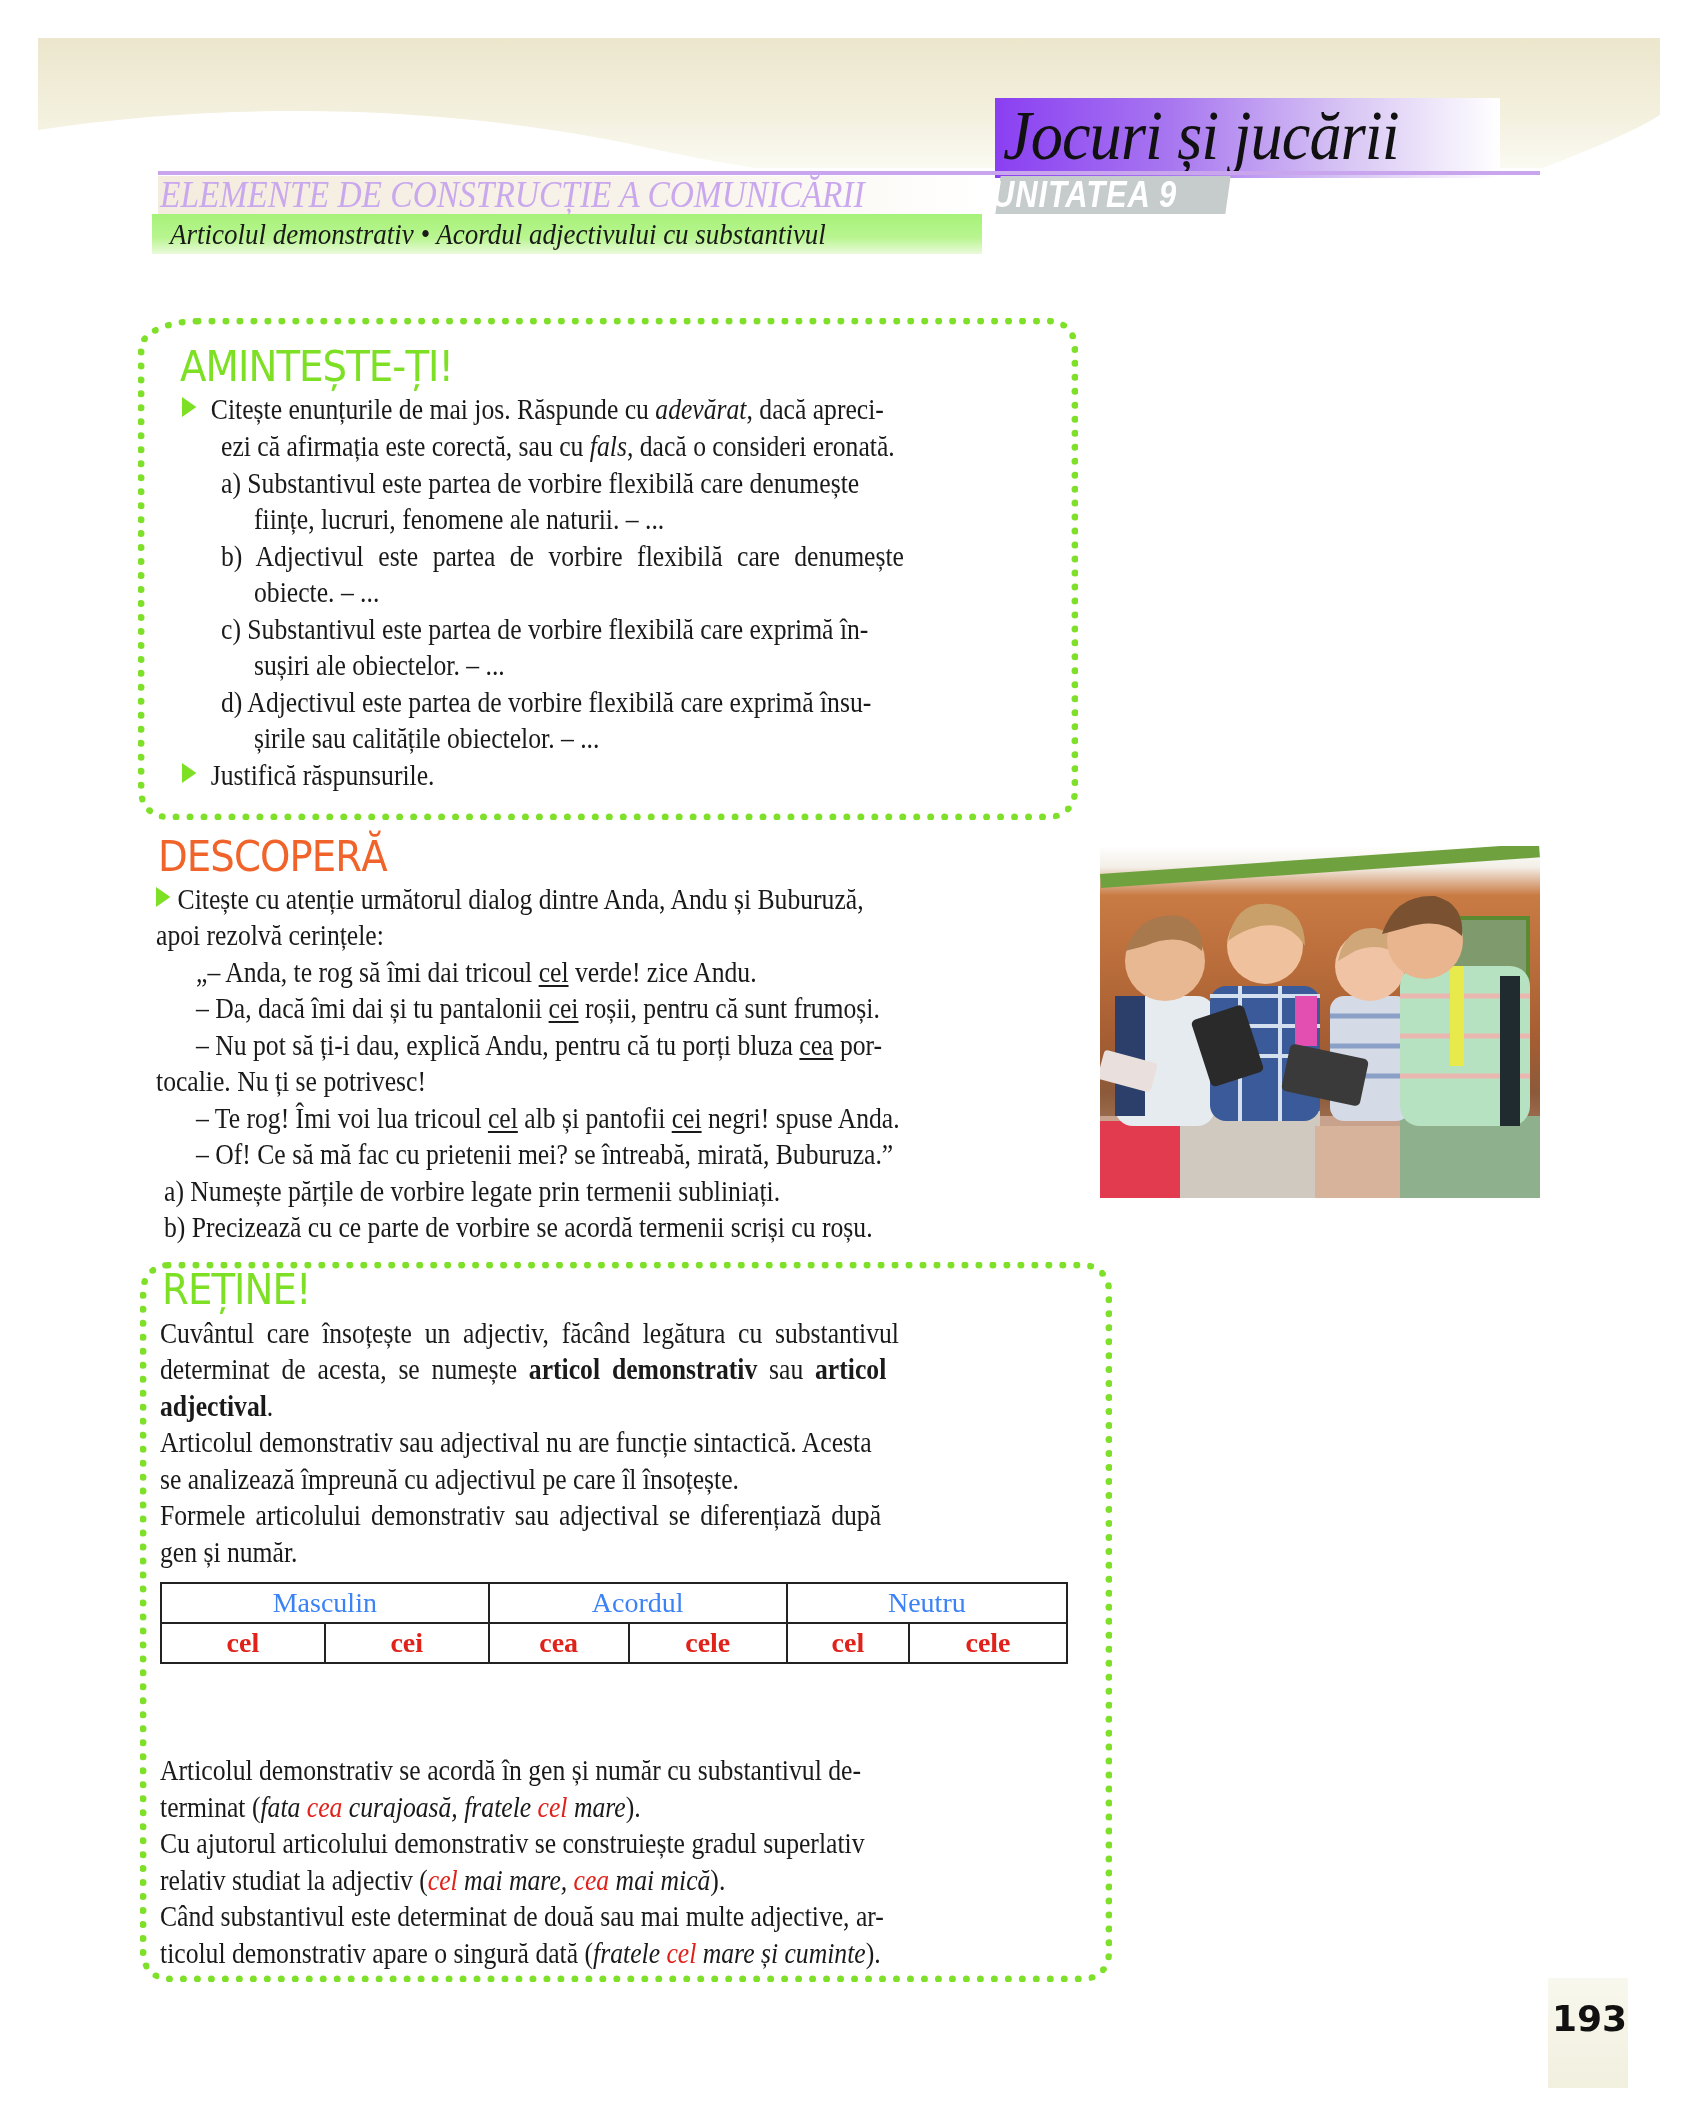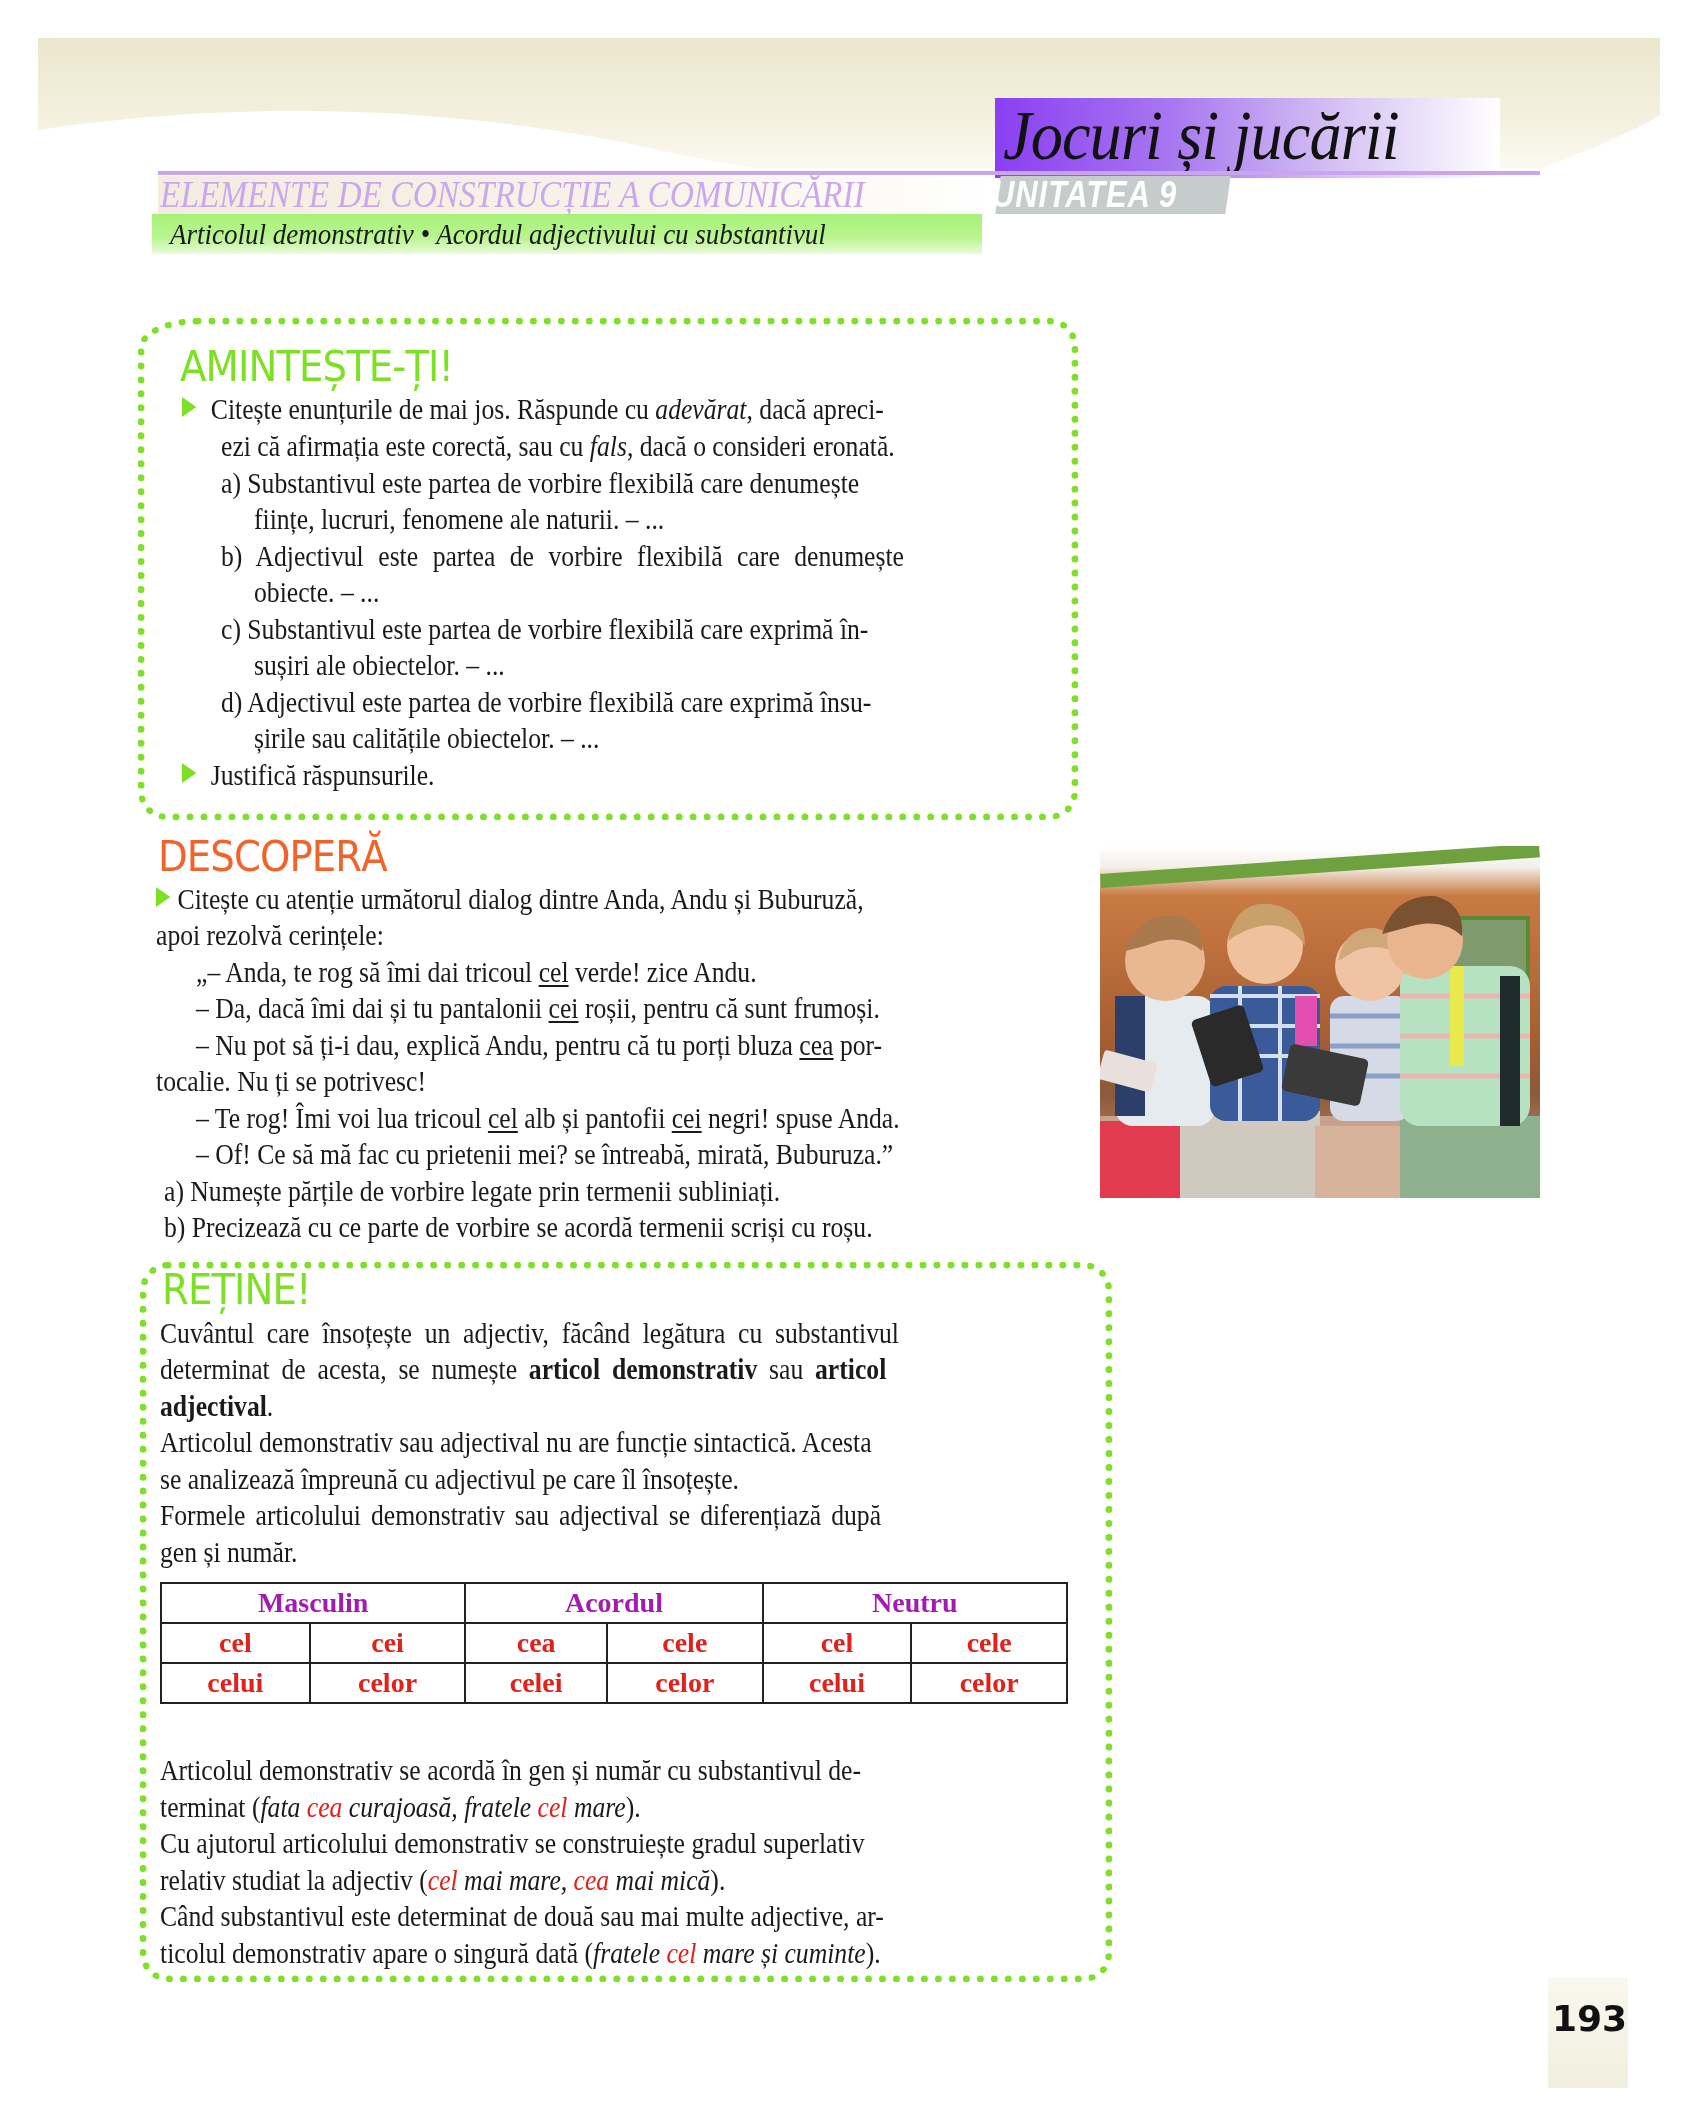--- a/index.html
+++ b/index.html
@@ -94,21 +94,21 @@
   }
   .photo .roof { position: absolute; left: 0; top: 28px; width: 440px; height: 14px; background: #6fa13e; transform: rotate(-4deg); transform-origin: left top; }
   .photo .window { position: absolute; right: 10px; top: 70px; width: 80px; height: 90px; background: #7f9a6c; border: 4px solid #5c8a32; }
 
   
   .forms-table {
     position: absolute; left: 160px; top: 1582px; width: 908px; border-collapse: collapse;
     font-family: "Liberation Serif", serif; font-size: 28px; line-height: 34px;
   }
   .forms-table td, .forms-table th { border: 2px solid #222; text-align: center; padding: 2px 4px; height: 38px; }
-  .forms-table th { font-weight: bold; color: #a21caf; }
+  .forms-table th { font-weight: normal; color: #3b82f6; }
   .forms-table td { font-weight: bold; color: #e0221b; }
 
   .page-num-box {
     position: absolute; left: 1548px; top: 1978px; width: 80px; height: 110px;
     background: linear-gradient(180deg, #f9f8ee 0%, #f1efde 100%);
   }
   .page-num {
     position: absolute; left: 1552px; top: 1998px; width: 72px;
     font-family: "DejaVu Sans", sans-serif; font-weight: bold; font-size: 36px; color: #111; text-align: center;
   }
@@ -239,28 +239,20 @@
     <th colspan="2">Neutru</th>
   </tr>
   <tr>
     <td>cel</td>
     <td>cei</td>
     <td>cea</td>
     <td>cele</td>
     <td>cel</td>
     <td>cele</td>
   </tr>
-  <tr>
-    <td>celui</td>
-    <td>celor</td>
-    <td>celei</td>
-    <td>celor</td>
-    <td>celui</td>
-    <td>celor</td>
-  </tr>
 </tbody>
   </table>
 
 <div class="txt" style="left:160px; top:1753px;">Articolul demonstrativ se acordă în gen și număr cu substantivul de-</div>
 <div class="txt" style="left:160px; top:1790px;">
   <span>terminat (</span><i>fata </i><i class="red">cea</i><i> curajoasă, fratele </i><i class="red">cel</i><i> mare</i><span>).</span>
 </div>
 <div class="txt" style="left:160px; top:1826px;">Cu ajutorul articolului demonstrativ se construiește gradul superlativ</div>
 <div class="txt" style="left:160px; top:1863px;">
   <span>relativ studiat la adjectiv (</span><i class="red">cel</i><i> mai mare, </i><i class="red">cea</i><i> mai mică</i><span>).</span>

